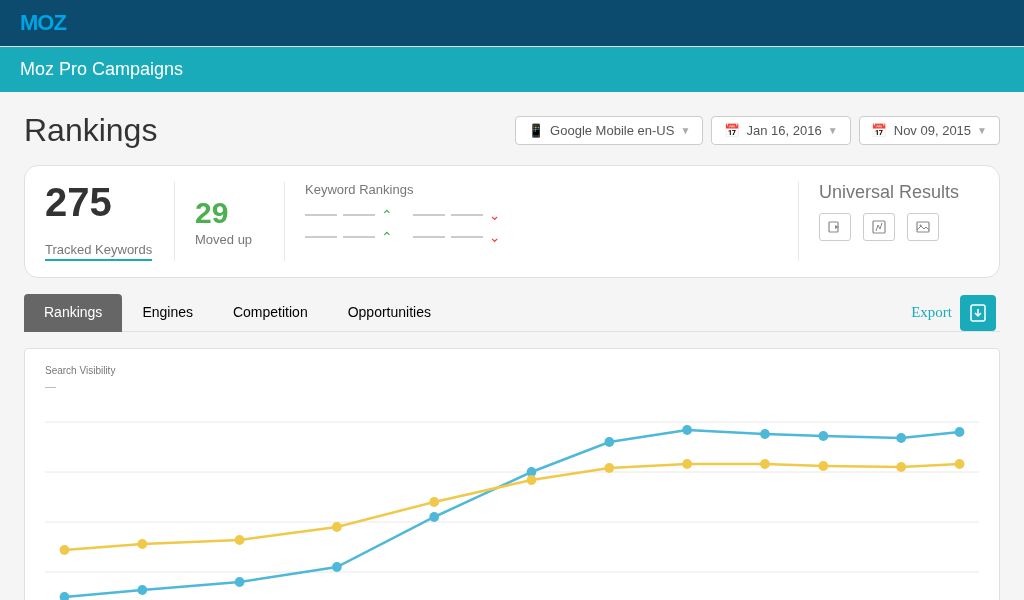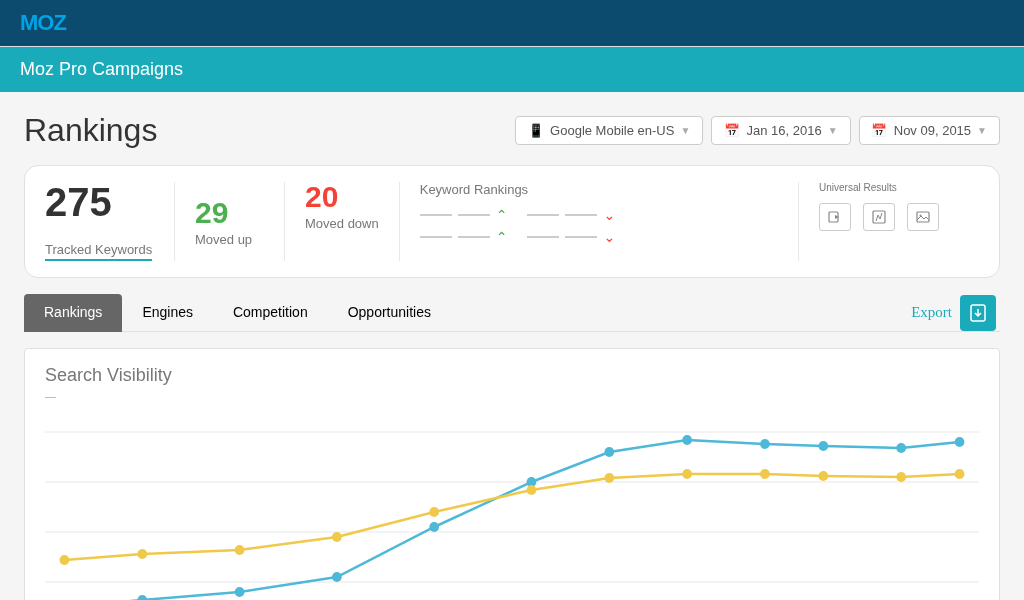--- a/index.html
+++ b/index.html
@@ -108,21 +108,21 @@
     .kr-col { display: flex; flex-direction: column; gap: 6px; }
     .kr-row { display: flex; align-items: center; gap: 6px; }
     .kr-line { width: 32px; height: 2px; background: #ccc; display: inline-block; }
     .arrow-up { color: #4caf50; font-size: 14px; }
     .arrow-down { color: #f44336; font-size: 14px; }
 
     .universal-results-block {
       padding: 0 20px 0 20px;
       min-width: 180px;
     }
-    .ur-title { font-size: 10px; color: #777; margin-bottom: 10px; }
+    .ur-title { font-size: 18px; color: #777; margin-bottom: 10px; }
     .ur-icon-box {
       width: 32px; height: 28px;
       border: 1px solid #ccc;
       border-radius: 3px;
       display: flex; align-items: center; justify-content: center;
       font-size: 14px; color: #888;
     }
     .ur-row { display: flex; gap: 12px; margin-bottom: 6px; }
 
     .tabs-row {
@@ -171,21 +171,21 @@
       font-size: 18px;
     }
 
     .chart-section {
       background: #fff;
       border: 1px solid #e0e0e0;
       border-radius: 4px;
       padding: 16px 20px;
     }
     .chart-label {
-      font-size: 18px;
+      font-size: 10px;
       color: #777;
       margin-bottom: 4px;
     }
     .chart-sublabel {
       font-size: 11px;
       color: #aaa;
       margin-bottom: 10px;
     }
 
     .chart-container {
@@ -238,24 +238,20 @@
     <div class="stat-block" style="min-width:130px;">
       <div class="stat-main-num">275</div>
       <div class="stat-label">Tracked Keywords</div>
     </div>
 
     <div class="stat-block" style="min-width:110px;">
       <div class="stat-moved-up">29</div>
       <div class="stat-sub-label">Moved up</div>
     </div>
 
-    <div class="stat-block" style="min-width:110px;">
-      <div class="stat-moved-down">20</div>
-      <div class="stat-sub-label">Moved down</div>
-    </div>
 
     <div class="keyword-rankings-block">
       <div class="kr-title">Keyword Rankings</div>
       <div class="kr-rows">
         <div class="kr-col">
           <div class="kr-row">
             <span class="kr-line"></span>
             <span class="kr-line"></span>
             <span class="arrow-up">⌃</span>
           </div>

